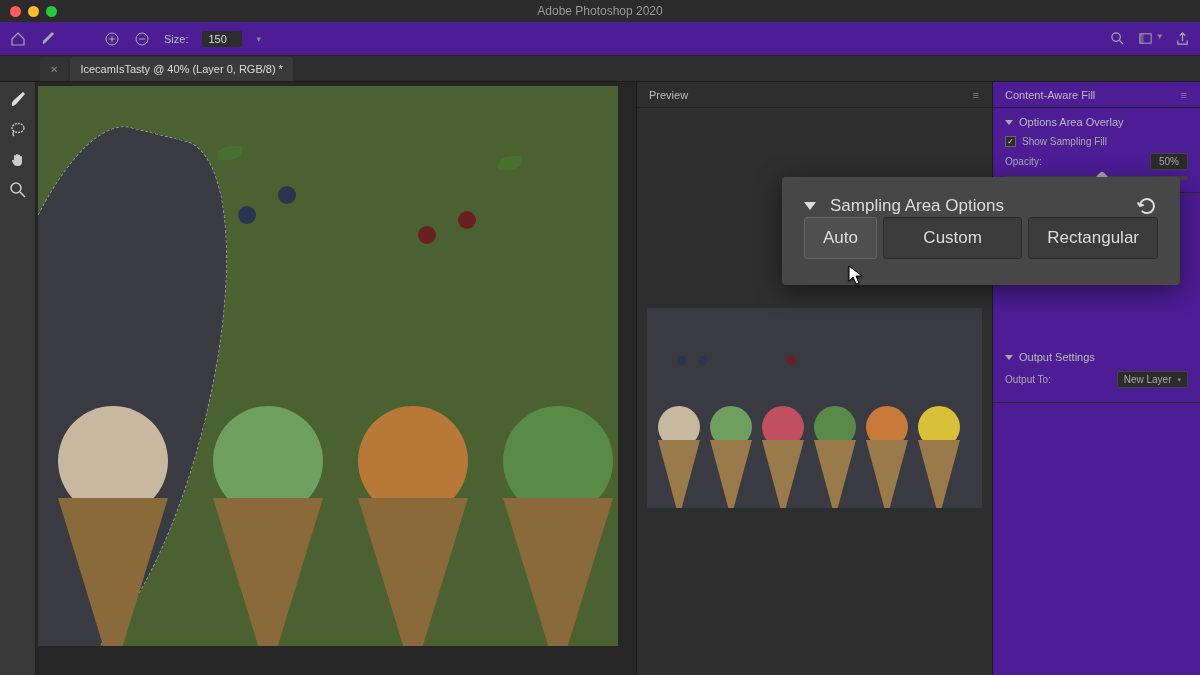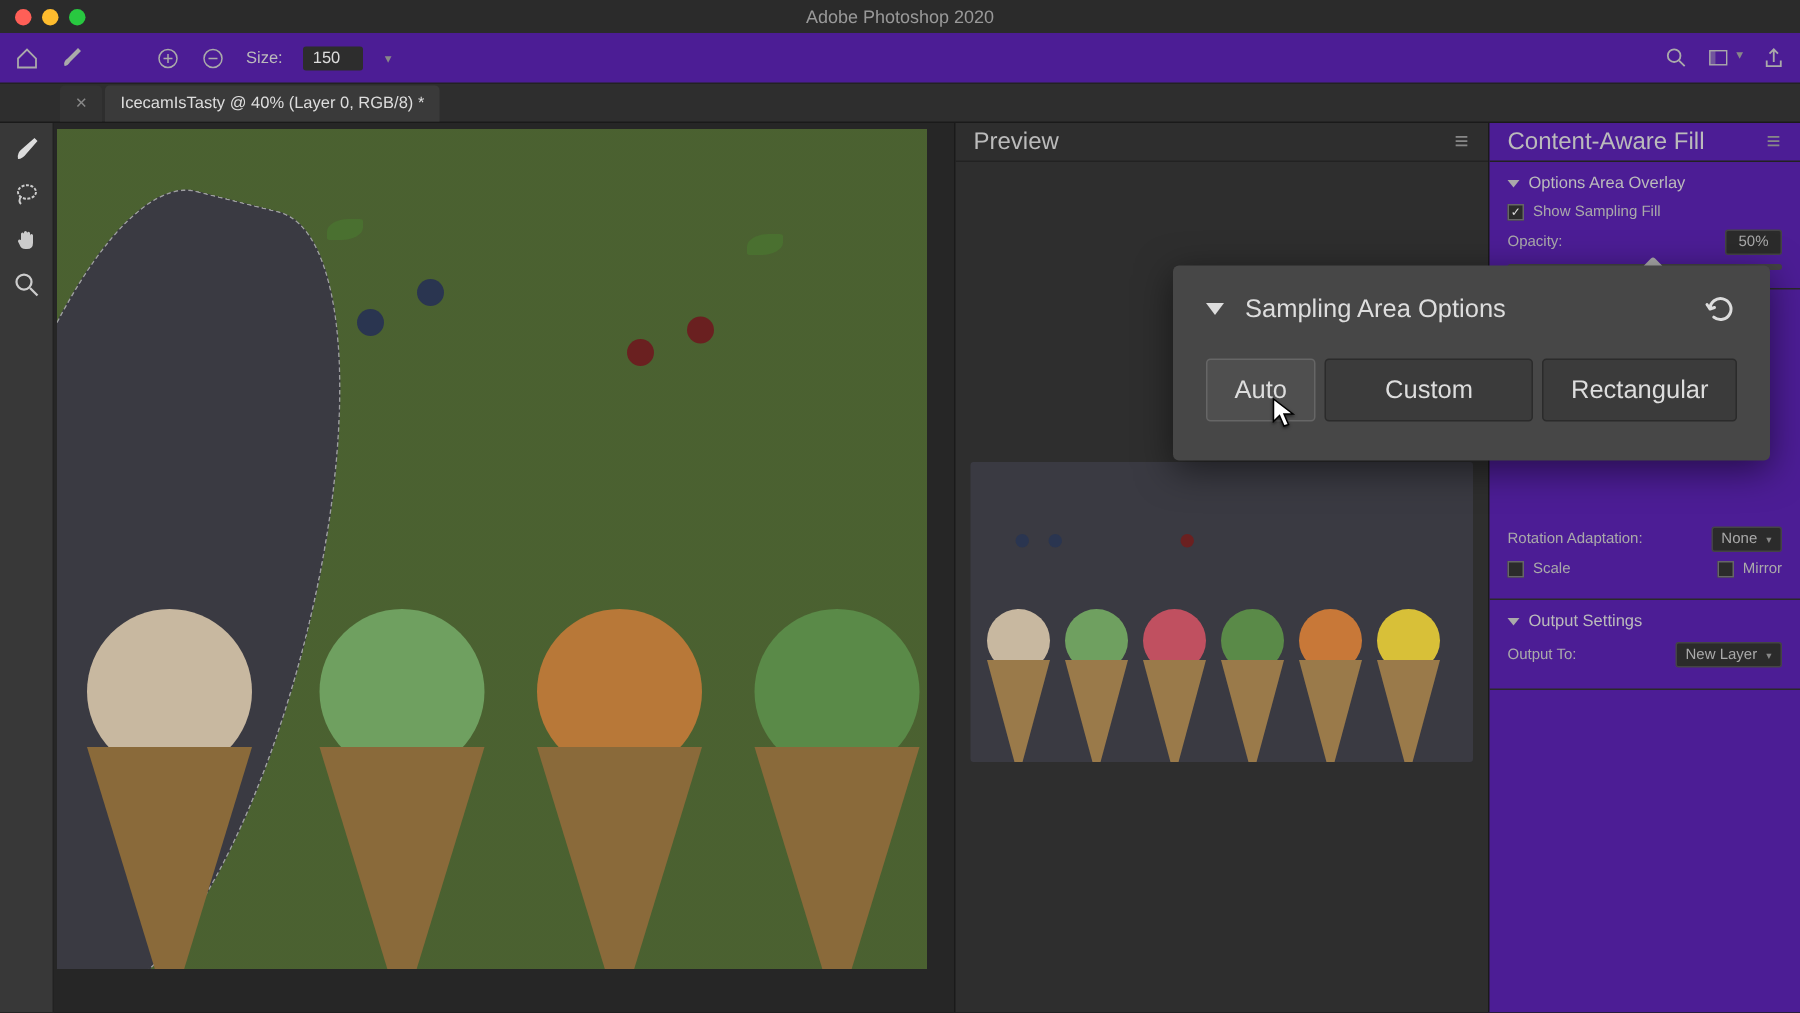--- a/index.html
+++ b/index.html
@@ -42,21 +42,21 @@
 .c4 { left: 455px; } .c4 .scoop { background: #5a8a48; }
 .berry { position: absolute; width: 18px; height: 18px; border-radius: 50%; }
 .b1 { left: 200px; top: 120px; background: #2a3550; }
 .b2 { left: 240px; top: 100px; background: #2a3550; }
 .b3 { left: 380px; top: 140px; background: #6a2020; }
 .b4 { left: 420px; top: 125px; background: #6a2020; }
 .leaf { position: absolute; width: 24px; height: 14px; background: #4a7030; border-radius: 60% 10% 60% 10%; }
 .l1 { left: 180px; top: 60px; } .l2 { left: 460px; top: 70px; }
 
 .preview-pane { width: 356px; background: #2e2e2e; border-left: 1px solid #1a1a1a; display: flex; flex-direction: column; }
-.pane-hdr { height: 26px; display: flex; align-items: center; padding: 0 12px; font-size: 16px; color: #bbb; border-bottom: 1px solid #222; }
+.pane-hdr { height: 26px; display: flex; align-items: center; padding: 0 12px; font-size: 11px; color: #bbb; border-bottom: 1px solid #222; }
 .pane-hdr .menu { margin-left: auto; color: #888; letter-spacing: 1px; }
 .preview-img { margin: 200px 10px 0; height: 200px; background: #3a3a42; position: relative; overflow: hidden; border-radius: 2px; }
 .preview-img .mini-cone { position: absolute; bottom: -10px; width: 48px; }
 .preview-img .mini-scoop { width: 42px; height: 42px; border-radius: 50%; margin: 0 auto; }
 .preview-img .mini-waffle { width: 0; height: 0; border-left: 21px solid transparent; border-right: 21px solid transparent; border-top: 78px solid #9a7a4a; margin: -8px auto 0; }
 .mc1{left:8px}.mc1 .mini-scoop{background:#c8b8a0}
 .mc2{left:60px}.mc2 .mini-scoop{background:#6fa060}
 .mc3{left:112px}.mc3 .mini-scoop{background:#c05060}
 .mc4{left:164px}.mc4 .mini-scoop{background:#5a8a48}
 .mc5{left:216px}.mc5 .mini-scoop{background:#c87838}
@@ -73,21 +73,21 @@
 .row .lbl { flex: 1; }
 .cbx { width: 11px; height: 11px; border: 1px solid #666; background: #2b2b2b; display: inline-flex; align-items: center; justify-content: center; font-size: 8px; color: #ddd; }
 .val-box { background: #2b2b2b; border: 1px solid #444; padding: 2px 6px; font-size: 10px; border-radius: 2px; min-width: 38px; text-align: center; }
 .dropdown { background: #2b2b2b; border: 1px solid #444; padding: 2px 6px; font-size: 10px; border-radius: 2px; display: inline-flex; align-items: center; gap: 6px; }
 .dropdown .dd-arrow { font-size: 7px; color: #888; }
 .slider-track { height: 4px; background: #444; border-radius: 2px; position: relative; margin: 4px 0; }
 .slider-thumb { position: absolute; top: -3px; width: 10px; height: 10px; background: #aaa; border-radius: 2px; transform: rotate(45deg); left: 50%; }
 
 
 .popup { position: absolute; left: 782px; top: 177px; width: 398px; background: #474747; border-radius: 4px; box-shadow: 0 6px 24px rgba(0,0,0,0.5); z-index: 100; padding: 18px 22px 26px; }
-.popup-hdr { display: flex; align-items: center; gap: 14px; margin-bottom: 22px; }
+.popup-hdr { display: flex; align-items: center; gap: 14px; }
 .popup-hdr .chev-big { width: 0; height: 0; border-left: 6px solid transparent; border-right: 6px solid transparent; border-top: 8px solid #ddd; }
 .popup-hdr .title { font-size: 17px; color: #ddd; flex: 1; }
 .popup-hdr .reset { width: 22px; height: 22px; }
 .seg { display: flex; gap: 6px; }
 .seg button { flex: 0 0 auto; background: #3b3b3b; border: 1px solid #2b2b2b; color: #ddd; font-size: 17px; padding: 10px 18px; border-radius: 3px; cursor: pointer; }
 .seg button.sel { background: #4f4f4f; border-color: #666; }
 .seg button:nth-child(2) { flex: 1; }
 .cursor { position: absolute; left: 66px; top: 88px; pointer-events: none; }
 .cursor svg { filter: drop-shadow(0 1px 1px rgba(0,0,0,0.6)); }
 
@@ -273,35 +273,20 @@
         <span class="lbl">Opacity:</span>
         <span class="val-box">50%</span>
       </div>
       <div class="slider-track">
           <div class="slider-thumb"></div>
         </div>
     </div>
 
     <div style="height:150px"></div>
 
-    <div class="prop-section">
-      <div class="row">
-        <span class="lbl">Rotation Adaptation:</span>
-        <span class="dropdown">
-          <span>None</span>
-          <span class="dd-arrow">▾</span>
-        </span>
-      </div>
-      <div class="row">
-        <span class="cbx"></span>
-        <span style="flex:1">Scale</span>
-        <span class="cbx"></span>
-        <span>Mirror</span>
-      </div>
-    </div>
 
     <div class="prop-section">
       <div class="sec-hdr">
         <span class="chev"></span>
         <span>Output Settings</span>
       </div>
       <div class="row">
         <span class="lbl">Output To:</span>
         <span class="dropdown">
           <span>New Layer</span>

